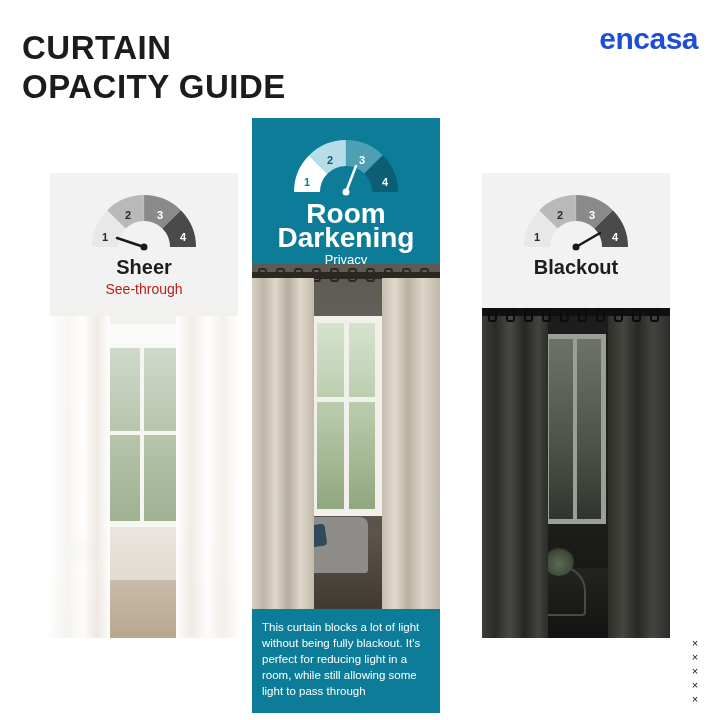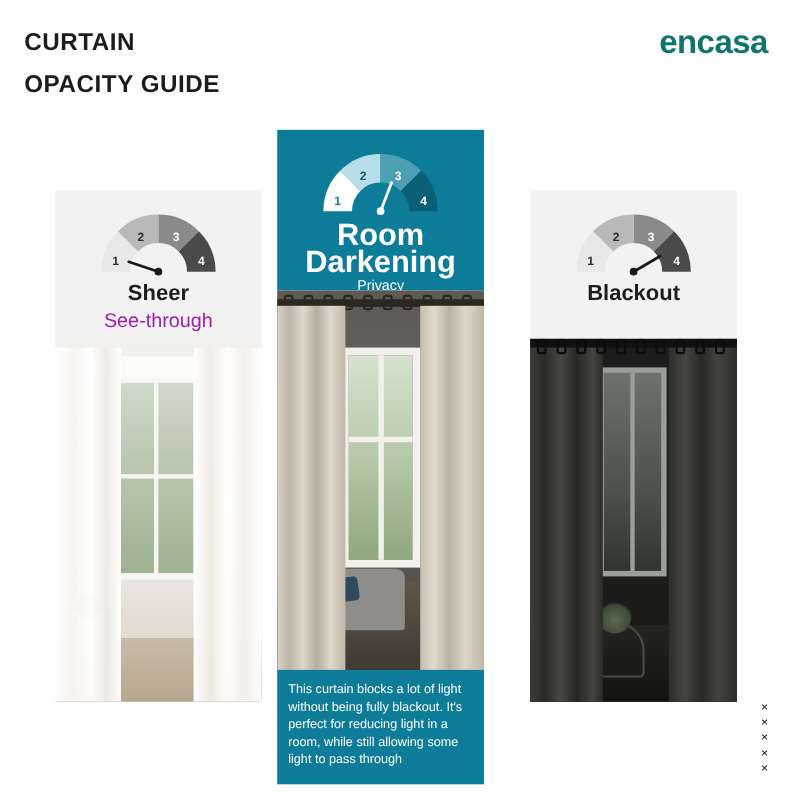--- a/index.html
+++ b/index.html
@@ -18,36 +18,36 @@
   
   .header {
     position: absolute;
     top: 0; left: 0;
     width: 720px;
     height: 118px;
   }
   .title {
     position: absolute;
     left: 22px;
-    top: 18px;
-    font-size: 22px;
+    top: 28px;
+    font-size: 33px;
     line-height: 39px;
     font-weight: bold;
     letter-spacing: 0.5px;
     color: #1c1c1c;
     text-transform: uppercase;
   }
   .brand {
     position: absolute;
     right: 22px;
     top: 22px;
     font-size: 30px;
     font-weight: bold;
     letter-spacing: -0.5px;
-    color: #0f766e;
+    color: #1d4ed8;
   }
 
   
   .cards {
     position: absolute;
     top: 118px;
     left: 0;
     width: 720px;
     height: 580px;
   }
@@ -77,22 +77,22 @@
   }
   .room .gauge-wrap { margin-bottom: 6px; }
 
   .card-title {
     font-size: 20px;
     font-weight: bold;
     color: #1d1d1d;
     line-height: 24px;
   }
   .card-sub {
-    font-size: 18px;
-    color: #a21caf;
+    font-size: 14px;
+    color: #b91c1c;
     margin-top: 2px;
   }
   .room .card-title { color: #ffffff; font-size: 28px; }
   .room .card-sub { color: #ffffff; font-size: 13px; }
 
   .photo {
     width: 188px;
     height: 330px;
     position: relative;
     overflow: hidden;

